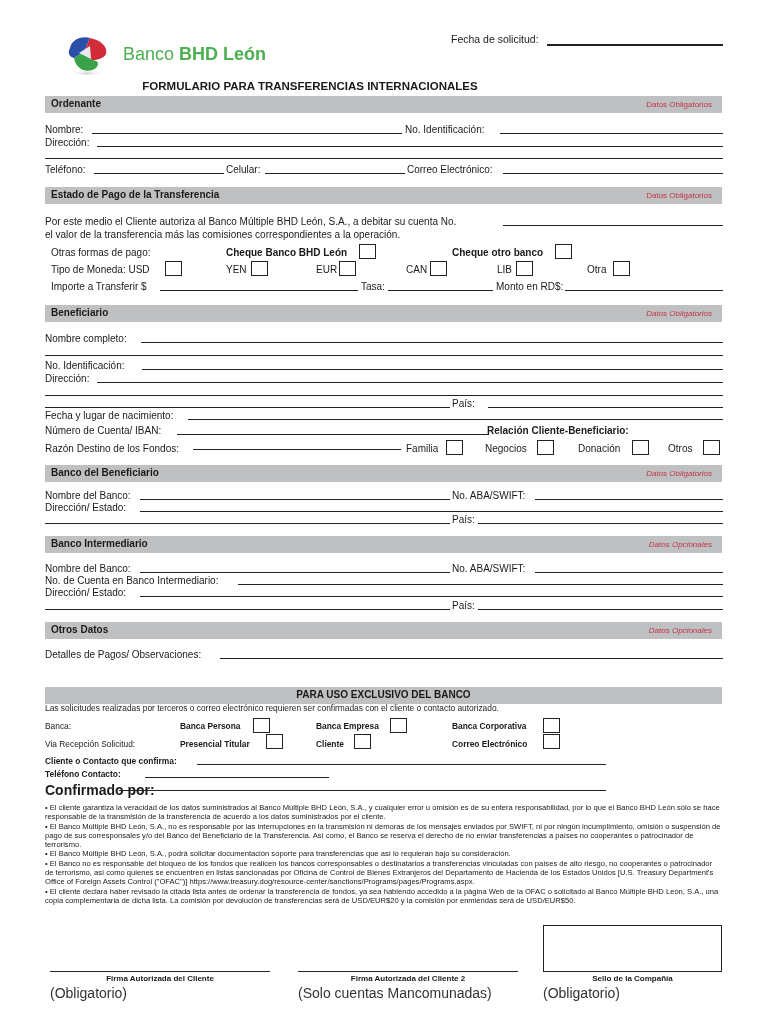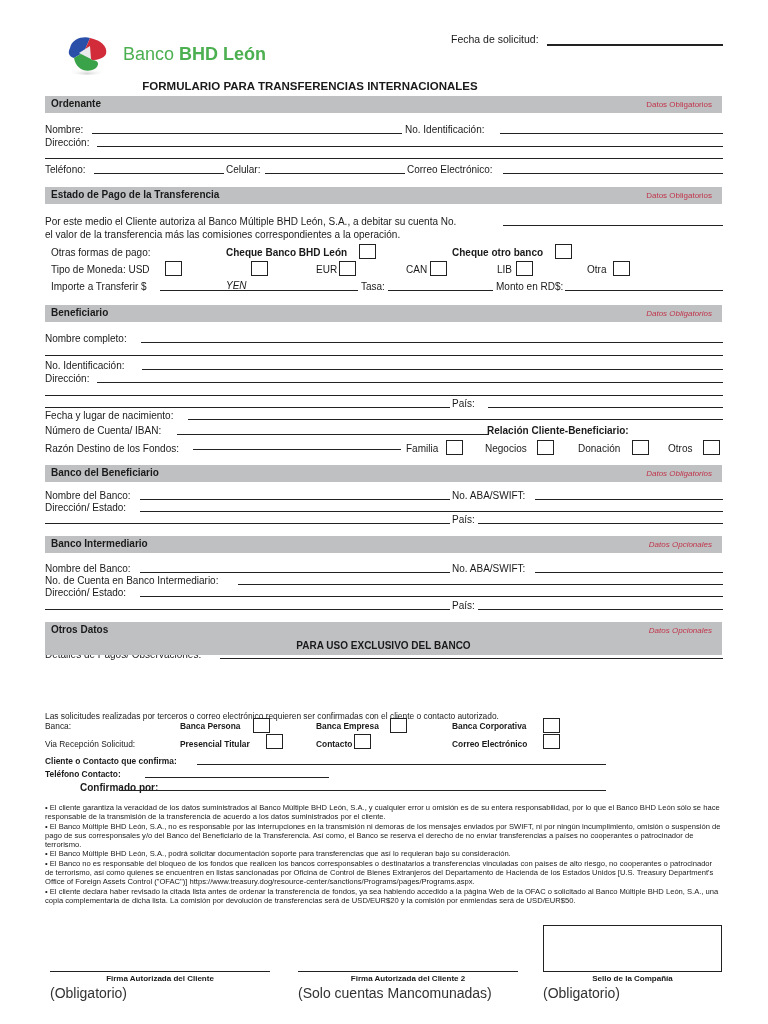--- a/index.html
+++ b/index.html
@@ -72,21 +72,21 @@
 <div class="abs lbl" style="left:45px;top:229px;">el valor de la transferencia más las comisiones correspondientes a la operación.</div>
 
 <div class="abs lbl" style="left:51px;top:247px;">Otras formas de pago:</div>
 <div class="abs lbl b" style="left:226px;top:247px;">Cheque Banco BHD León</div>
 <div class="cb" style="left:359px;top:244px;"></div>
 <div class="abs lbl b" style="left:452px;top:247px;">Cheque otro banco</div>
 <div class="cb" style="left:555px;top:244px;"></div>
 
 <div class="abs lbl" style="left:51px;top:264px;">Tipo de Moneda: USD</div>
 <div class="cb" style="left:165px;top:261px;"></div>
-<div class="abs lbl" style="left:226px;top:280px;font-style:italic;">YEN</div>
+<div class="abs lbl" style="left:226px;top:264px;">YEN</div>
 <div class="cb" style="left:251px;top:261px;"></div>
 <div class="abs lbl" style="left:316px;top:264px;">EUR</div>
 <div class="cb" style="left:339px;top:261px;"></div>
 <div class="abs lbl" style="left:406px;top:264px;">CAN</div>
 <div class="cb" style="left:430px;top:261px;"></div>
 <div class="abs lbl" style="left:497px;top:264px;">LIB</div>
 <div class="cb" style="left:516px;top:261px;"></div>
 <div class="abs lbl" style="left:587px;top:264px;">Otra</div>
 <div class="cb" style="left:613px;top:261px;"></div>
 
@@ -158,46 +158,46 @@
 <div class="abs lbl" style="left:452px;top:600px;">País:</div>
 <div class="line" style="left:478px;top:609px;width:245px;"></div>
 
 <div class="bar" style="top:622px;">
   <span class="t">Otros Datos</span>
   <span class="r it">Datos Opcionales</span>
 </div>
 <div class="abs lbl" style="left:45px;top:649px;">Detalles de Pagos/ Observaciones:</div>
 <div class="line" style="left:220px;top:658px;width:503px;"></div>
 
-<div class="bar" style="top:638px;">
+<div class="bar" style="top:687px;">
   <span class="t" style="left:0;width:677px;text-align:center;">PARA USO EXCLUSIVO DEL BANCO</span>
 </div>
-<div class="abs lbl" style="left:45px;top:703px;font-size:8.4px;margin-top:8px;">Las solicitudes realizadas por terceros o correo electrónico requieren ser confirmadas con el cliente o contacto autorizado.</div>
+<div class="abs lbl" style="left:45px;top:703px;font-size:8.4px;">Las solicitudes realizadas por terceros o correo electrónico requieren ser confirmadas con el cliente o contacto autorizado.</div>
 
 <div class="abs lbl" style="left:45px;top:721px;font-size:8.4px;">Banca:</div>
 <div class="abs lbl b" style="left:180px;top:721px;font-size:8.4px;">Banca Persona</div>
 <div class="cb" style="left:253px;top:718px;"></div>
 <div class="abs lbl b" style="left:316px;top:721px;font-size:8.4px;">Banca Empresa</div>
 <div class="cb" style="left:390px;top:718px;"></div>
 <div class="abs lbl b" style="left:452px;top:721px;font-size:8.4px;">Banca Corporativa</div>
 <div class="cb" style="left:543px;top:718px;"></div>
 
 <div class="abs lbl" style="left:45px;top:739px;font-size:8.4px;">Via Recepción Solicitud:</div>
 <div class="abs lbl b" style="left:180px;top:739px;font-size:8.4px;">Presencial Titular</div>
 <div class="cb" style="left:266px;top:734px;"></div>
-<div class="abs lbl b" style="left:316px;top:739px;font-size:8.4px;">Contacto</div>
+<div class="abs lbl b" style="left:316px;top:739px;font-size:8.4px;">Cliente</div>
 <div class="cb" style="left:354px;top:734px;"></div>
 <div class="abs lbl b" style="left:452px;top:739px;font-size:8.4px;">Correo Electrónico</div>
 <div class="cb" style="left:543px;top:734px;"></div>
 
 <div class="abs lbl b" style="left:45px;top:756px;font-size:8.4px;">Cliente o Contacto que confirma:</div>
 <div class="line" style="left:197px;top:764px;width:409px;"></div>
 <div class="abs lbl b" style="left:45px;top:769px;font-size:8.4px;">Teléfono Contacto:</div>
 <div class="line" style="left:145px;top:777px;width:184px;"></div>
-<div class="abs lbl b" style="left:45px;top:782px;font-size:10px;margin-left:35px;">Confirmado por:</div>
+<div class="abs lbl b" style="left:45px;top:782px;font-size:14px;">Confirmado por:</div>
 <div class="line" style="left:119px;top:790px;width:487px;"></div>
 
 <div class="legal" style="top:803px;">
   <div>• El cliente garantiza la veracidad de los datos suministrados al Banco Múltiple BHD León, S.A., y cualquier error u omisión es de su entera responsabilidad, por lo que el Banco BHD León sólo se hace responsable de la transmisión de la transferencia de acuerdo a los datos suministrados por el cliente.</div>
   <div>• El Banco Múltiple BHD León, S.A., no es responsable por las interrupciones en la transmisión ni demoras de los mensajes enviados por SWIFT, ni por ningún incumplimiento, omisión o suspensión de pago de sus corresponsales y/o del Banco del Beneficiario de la Transferencia. Así como, el Banco se reserva el derecho de no enviar transferencias a países no cooperantes o patrocinador de terrorismo.</div>
   <div>• El Banco Múltiple BHD León, S.A., podrá solicitar documentación soporte para transferencias que así lo requieran bajo su consideración.</div>
   <div>• El Banco no es responsable del bloqueo de los fondos que realicen los bancos corresponsables o destinatarios a transferencias vinculadas con países de alto riesgo, no cooperantes o patrocinador de terrorismo, así como quienes se encuentren en listas sancionadas por Oficina de Control de Bienes Extranjeros del Departamento de Hacienda de los Estados Unidos [U.S. Treasury Department's Office of Foreign Assets Control ("OFAC")] https://www.treasury.dog/resource-center/sanctions/Programs/pages/Programs.aspx.</div>
   <div>• El cliente declara haber revisado la citada lista antes de ordenar la transferencia de fondos, ya sea habiendo accedido a la página Web de la OFAC o solicitado al Banco Múltiple BHD León, S.A., una copia complementaria de dicha lista. La comisión por devolución de transferencias será de USD/EUR$20 y la comisión por enmiendas será de USD/EUR$50.</div>
 </div>
 

